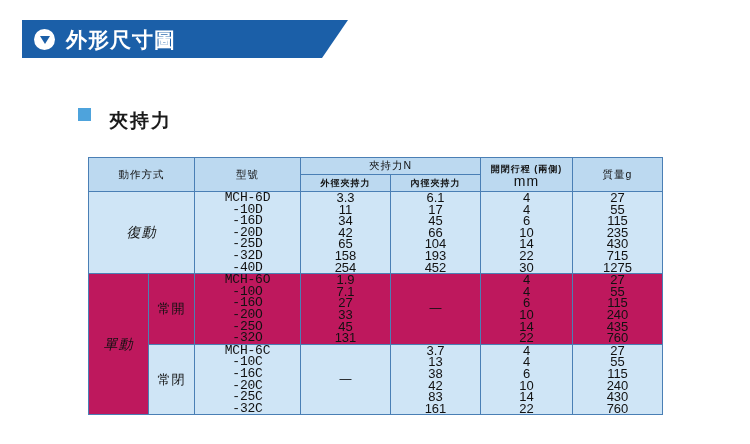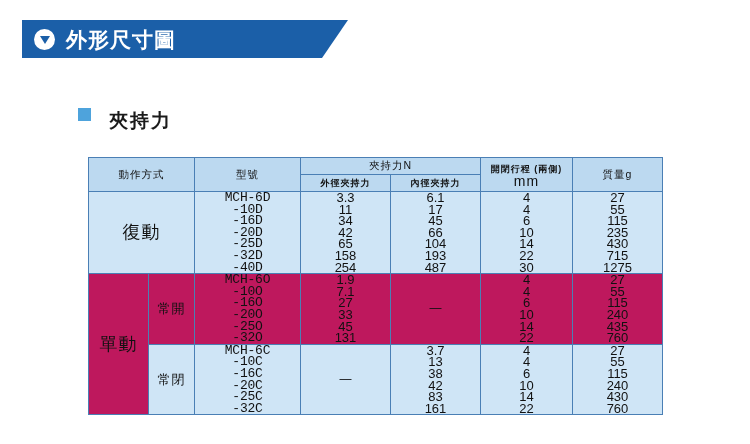--- a/index.html
+++ b/index.html
@@ -170,23 +170,24 @@
   .vert-inner {
     display: block;
   }
   .band-a { background: #cfe5f6; }
   .band-b { background: #be185d; }
   .dash {
     font-size: 12px;
   }
   .mode-cell {
     font-weight: bold;
-    font-size: 18px;
+    font-size: 14px;
     line-height: 15px;
     letter-spacing: 1px;
+    font-style: italic;
   }
 </style>
 </head>
 <body>
 
 <div class="page">
 
   <div class="header">
     <div class="header-bar"></div>
     <div class="header-bar-tail"></div>
@@ -246,21 +247,21 @@
               <div>158</div>
               <div>254</div>
             </td>
           <td class="cell-list band-a" id="g0-fi">
               <div>6.1</div>
               <div>17</div>
               <div>45</div>
               <div>66</div>
               <div>104</div>
               <div>193</div>
-              <div>487</div>
+              <div>452</div>
             </td>
           <td class="cell-list band-a" id="g0-st">
               <div>4</div>
               <div>4</div>
               <div>6</div>
               <div>10</div>
               <div>14</div>
               <div>22</div>
               <div>30</div>
             </td>

